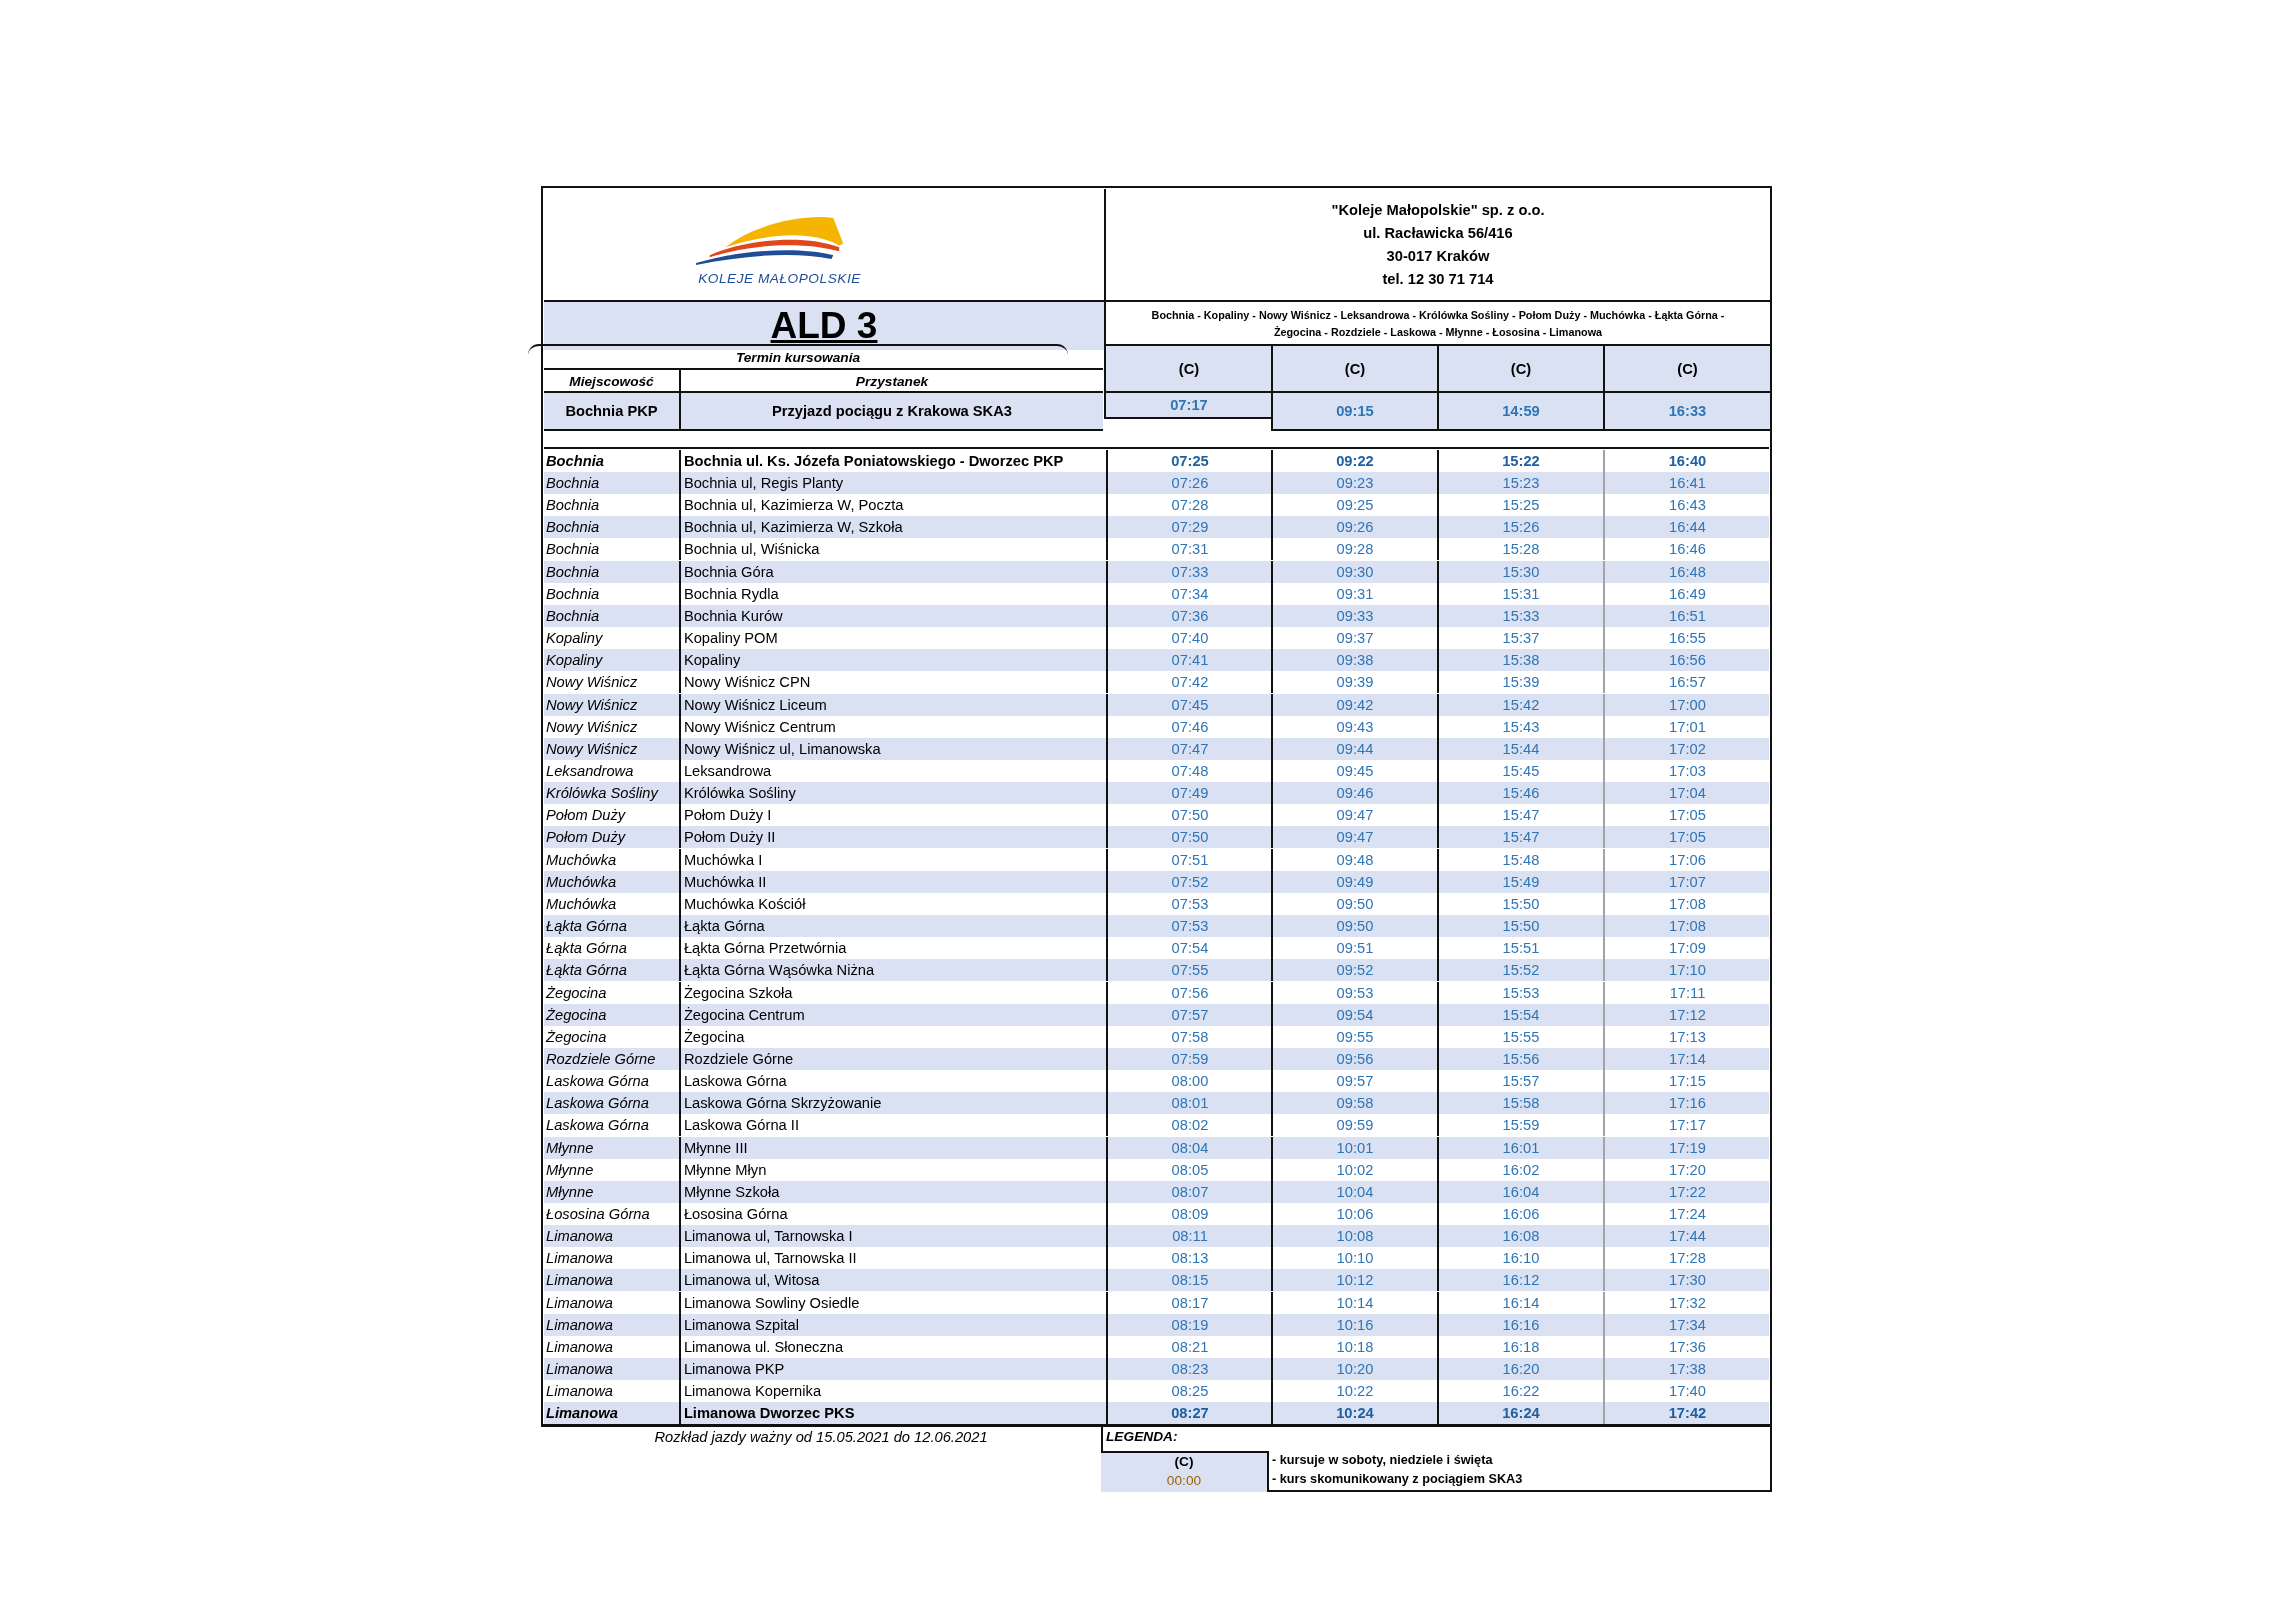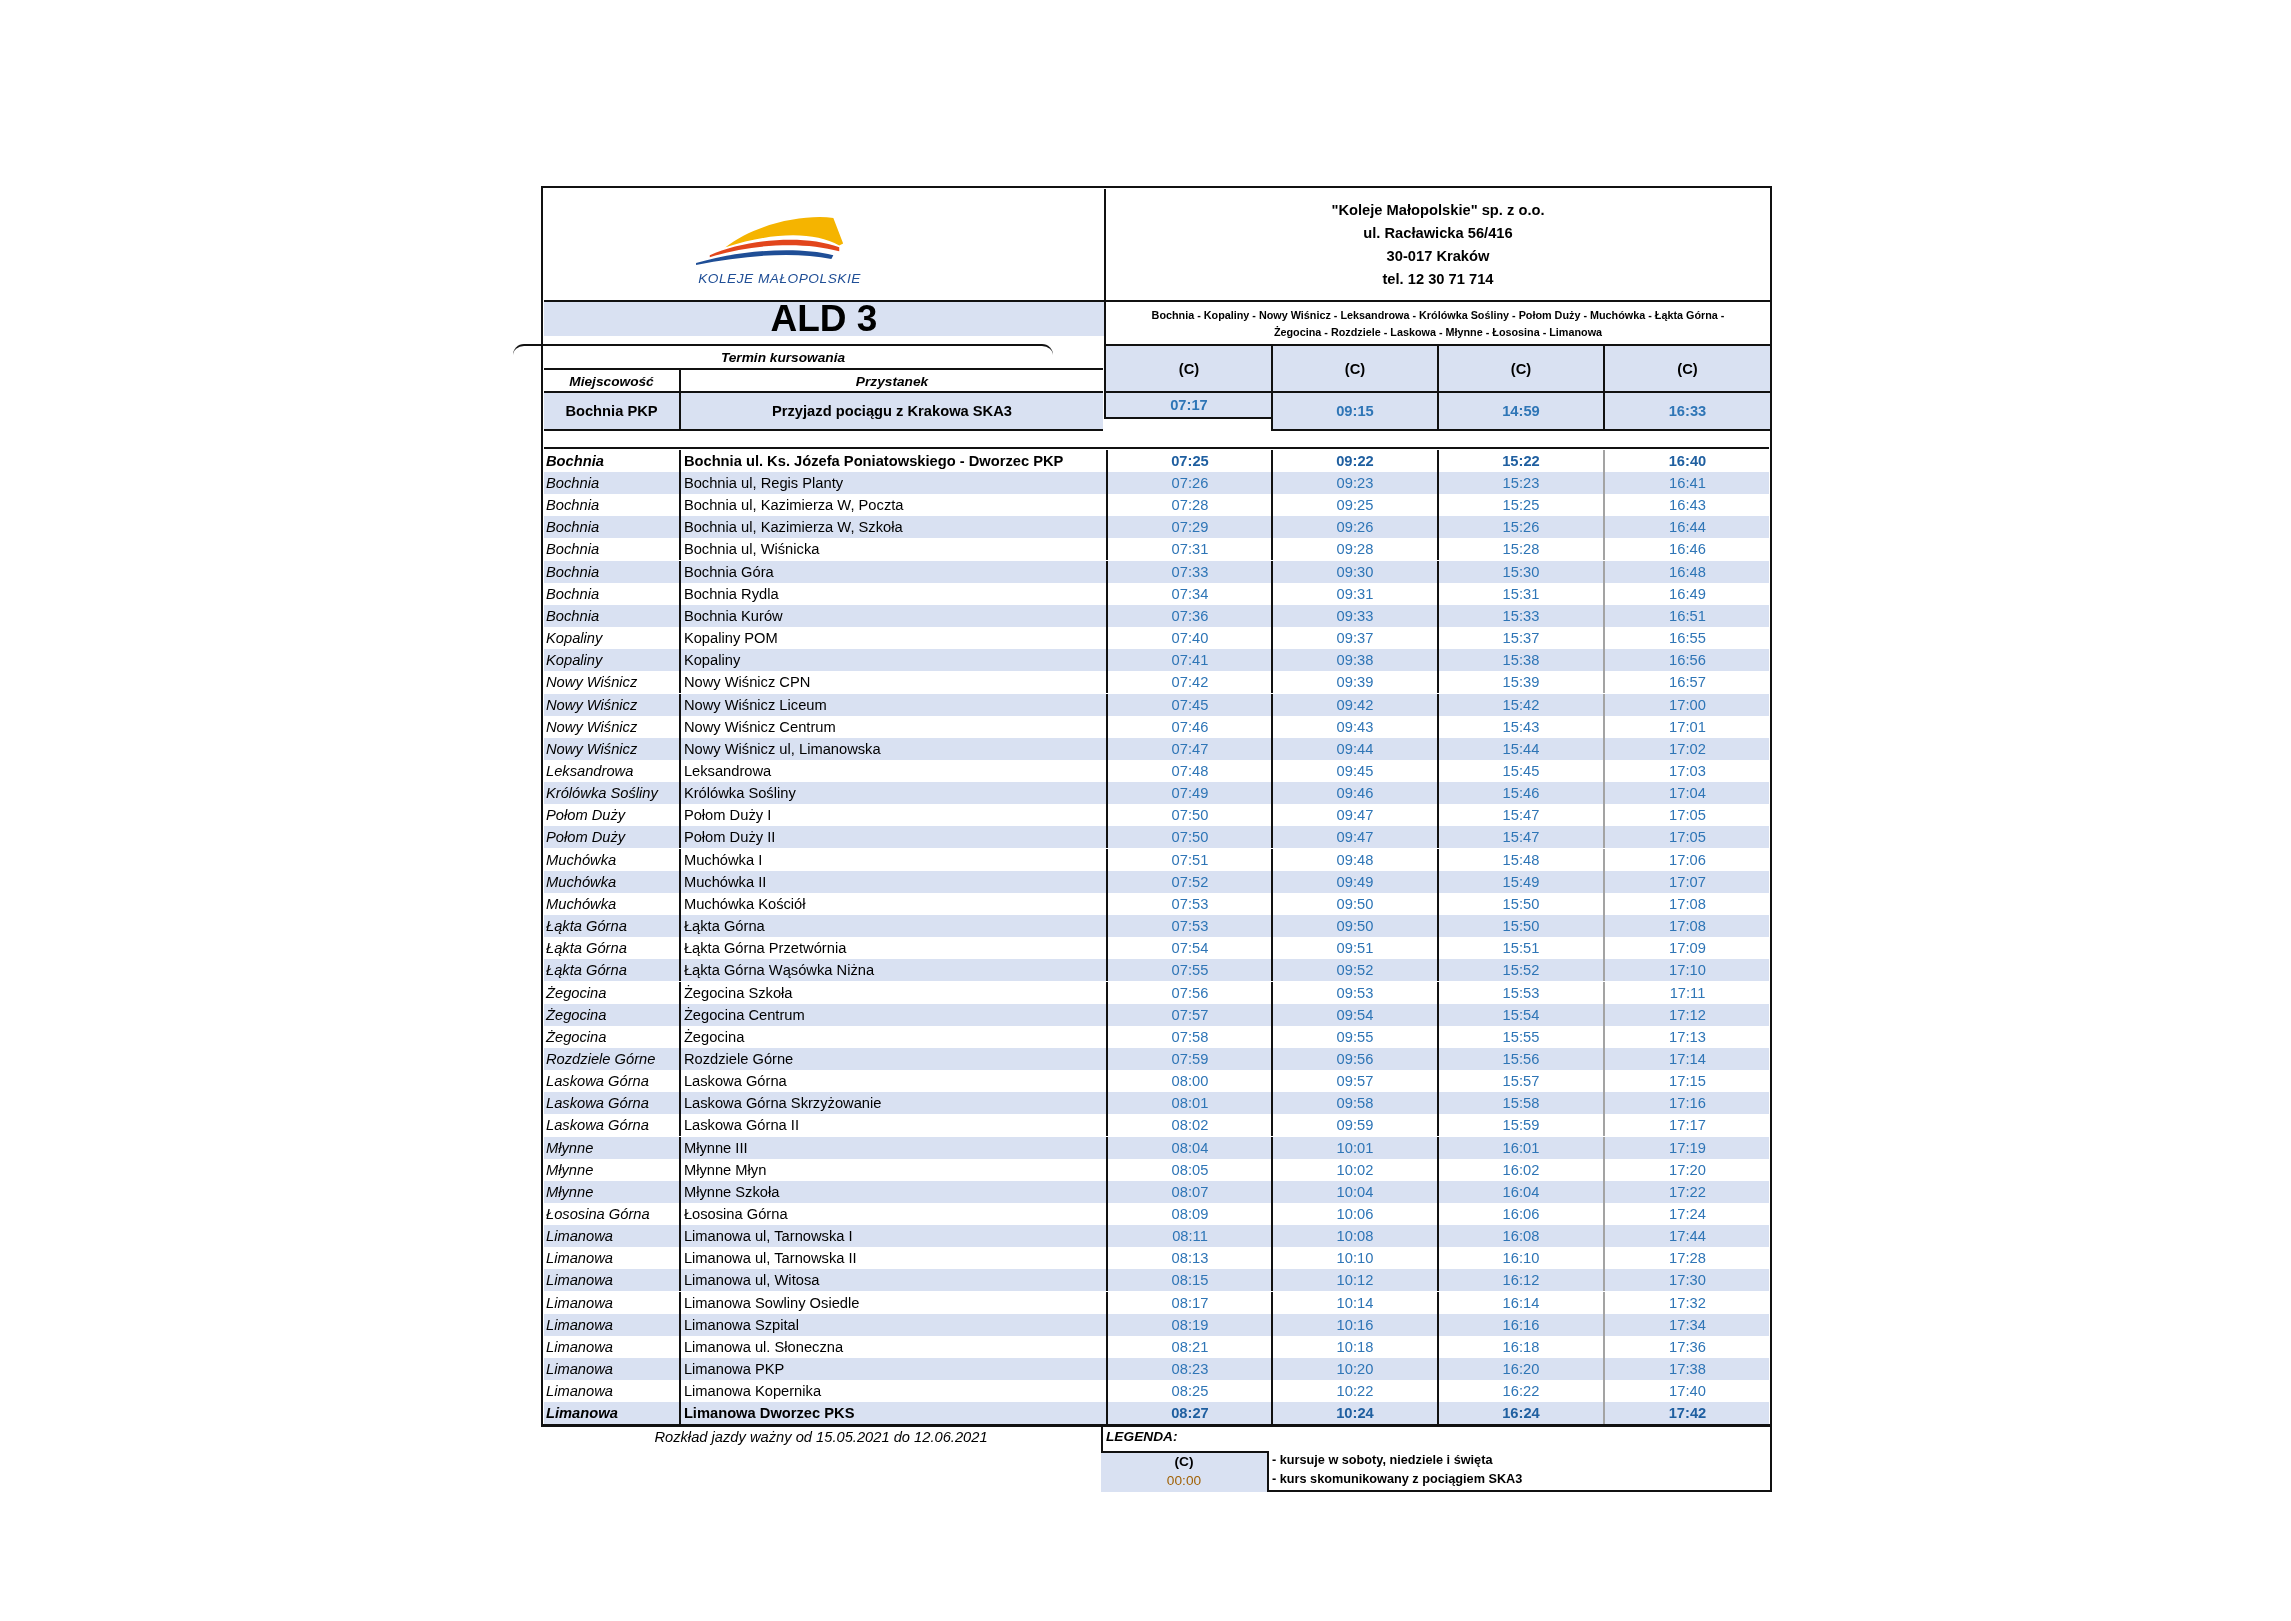--- a/index.html
+++ b/index.html
@@ -50,29 +50,29 @@
   <div class="logo-text" style="margin-left:-88px;margin-top:5.9px;">KOLEJE MAŁOPOLSKIE</div>
 </div>
 
 <div class="cell company bl" style="left:1104px;top:189px;width:666px;height:112px;">
   <div>"Koleje Małopolskie" sp. z o.o.</div>
   <div>ul. Racławicka 56/416</div>
   <div>30-017 Kraków</div>
   <div>tel. 12 30 71 714</div>
 </div>
 
-<div class="cell blue-bg bt title" style="left:544px;top:300px;width:560px;height:36px;">
+<div class="cell blue-bg bt title" style="left:544px;top:300px;width:560px;height:50px;text-decoration:underline;">
   <span>ALD 3</span>
 </div>
 <div class="cell route bt bl" style="left:1104px;top:300px;width:666px;height:45px;flex-direction:column;">
   <div>Bochnia - Kopaliny - Nowy Wiśnicz - Leksandrowa - Królówka Sośliny - Połom Duży - Muchówka - Łąkta Górna -</div>
   <div>Żegocina - Rozdziele - Laskowa  - Młynne - Łososina  - Limanowa</div>
 </div>
 
-<div class="cell hdr-it bt" style="left:513px;top:344px;width:540px;height:24.5px;border-radius:11px;">
+<div class="cell hdr-it bt" style="left:528px;top:344px;width:540px;height:24.5px;border-radius:11px;">
   <span>Termin kursowania</span>
 </div>
 
 <div class="cell hdr-it bt" style="left:544px;top:368px;width:135px;height:24.5px;">
   <span>Miejscowość</span>
 </div>
 <div class="cell hdr-it bt bl" style="left:679px;top:368px;width:424px;height:24.5px;">
   <span>Przystanek</span>
 </div>
 

